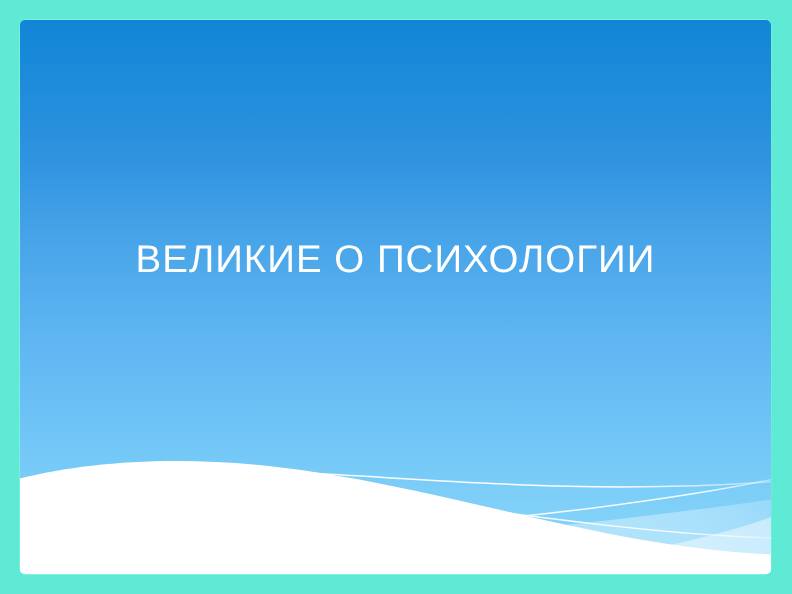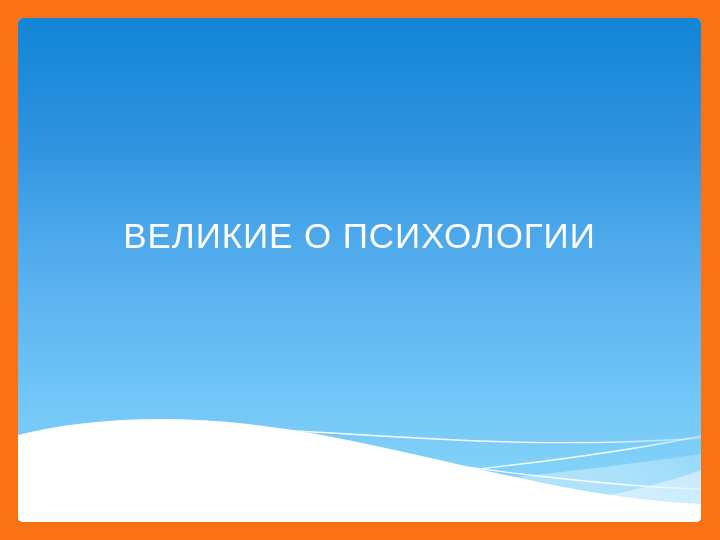--- a/index.html
+++ b/index.html
@@ -11,21 +11,21 @@
     width: 720px;
     height: 540px;
     overflow: hidden;
     font-family: "Liberation Sans", sans-serif;
   }
 
   #slide-root {
     position: relative;
     width: 720px;
     height: 540px;
-    background: #f97316;
+    background: #5eead4;
   }
 
   
   #slide-canvas {
     position: absolute;
     left: 18px;
     top: 18px;
     width: 683px;
     height: 504px;
     overflow: hidden;

